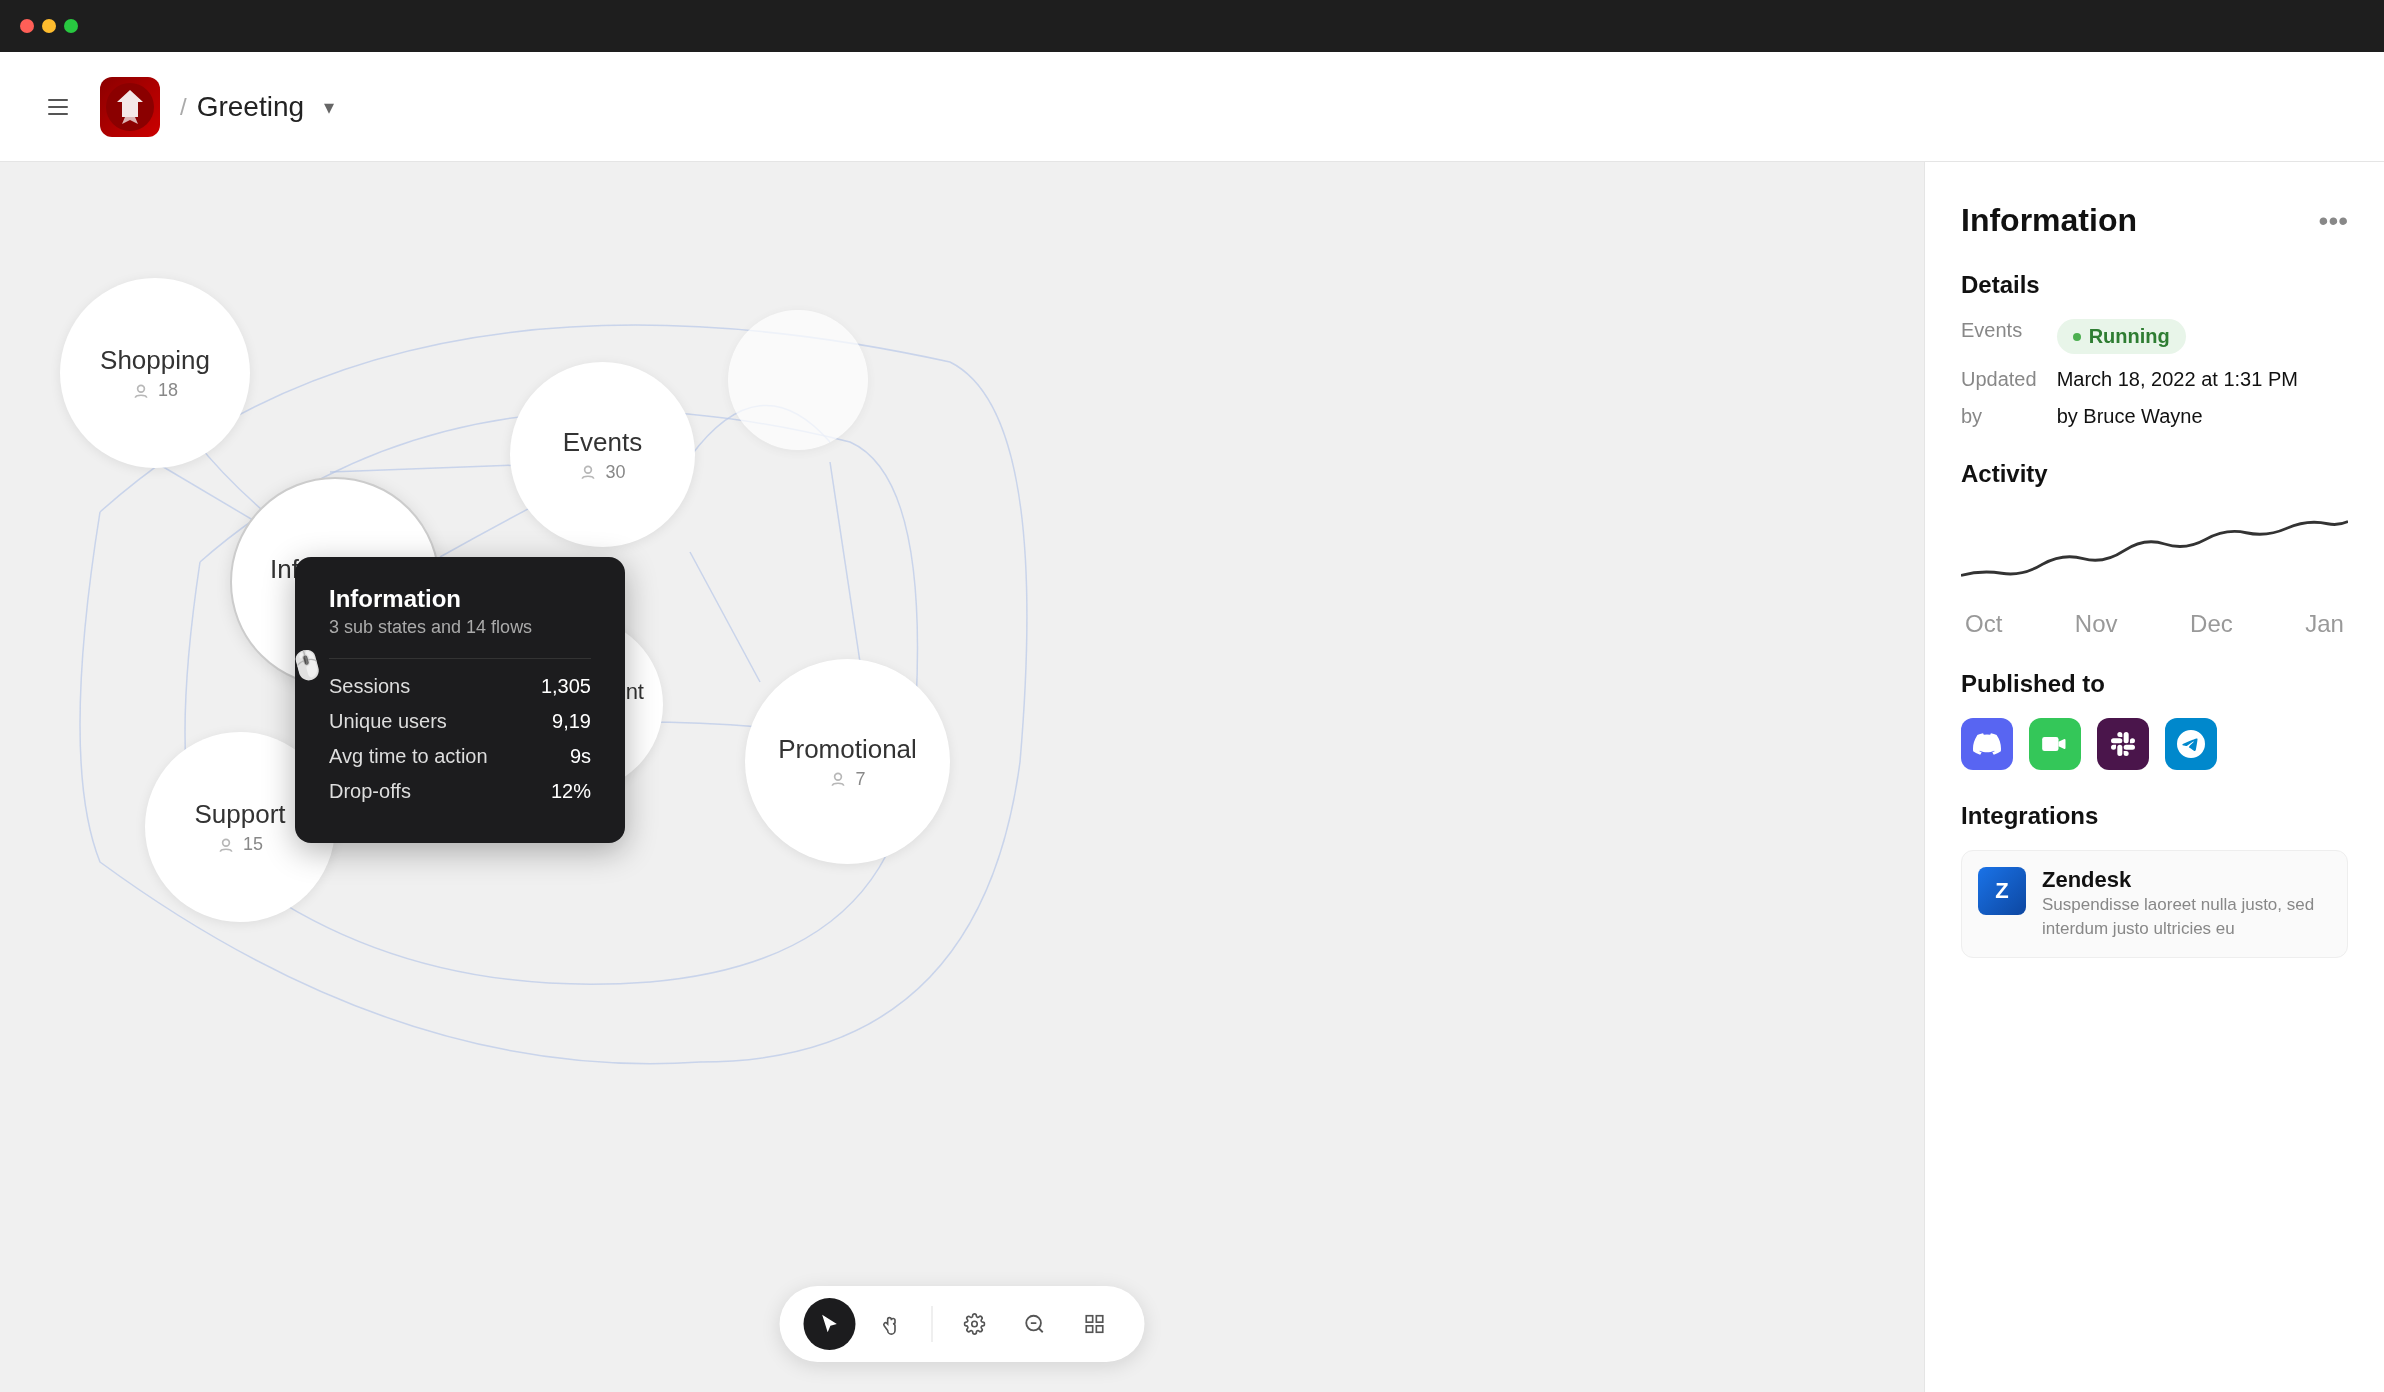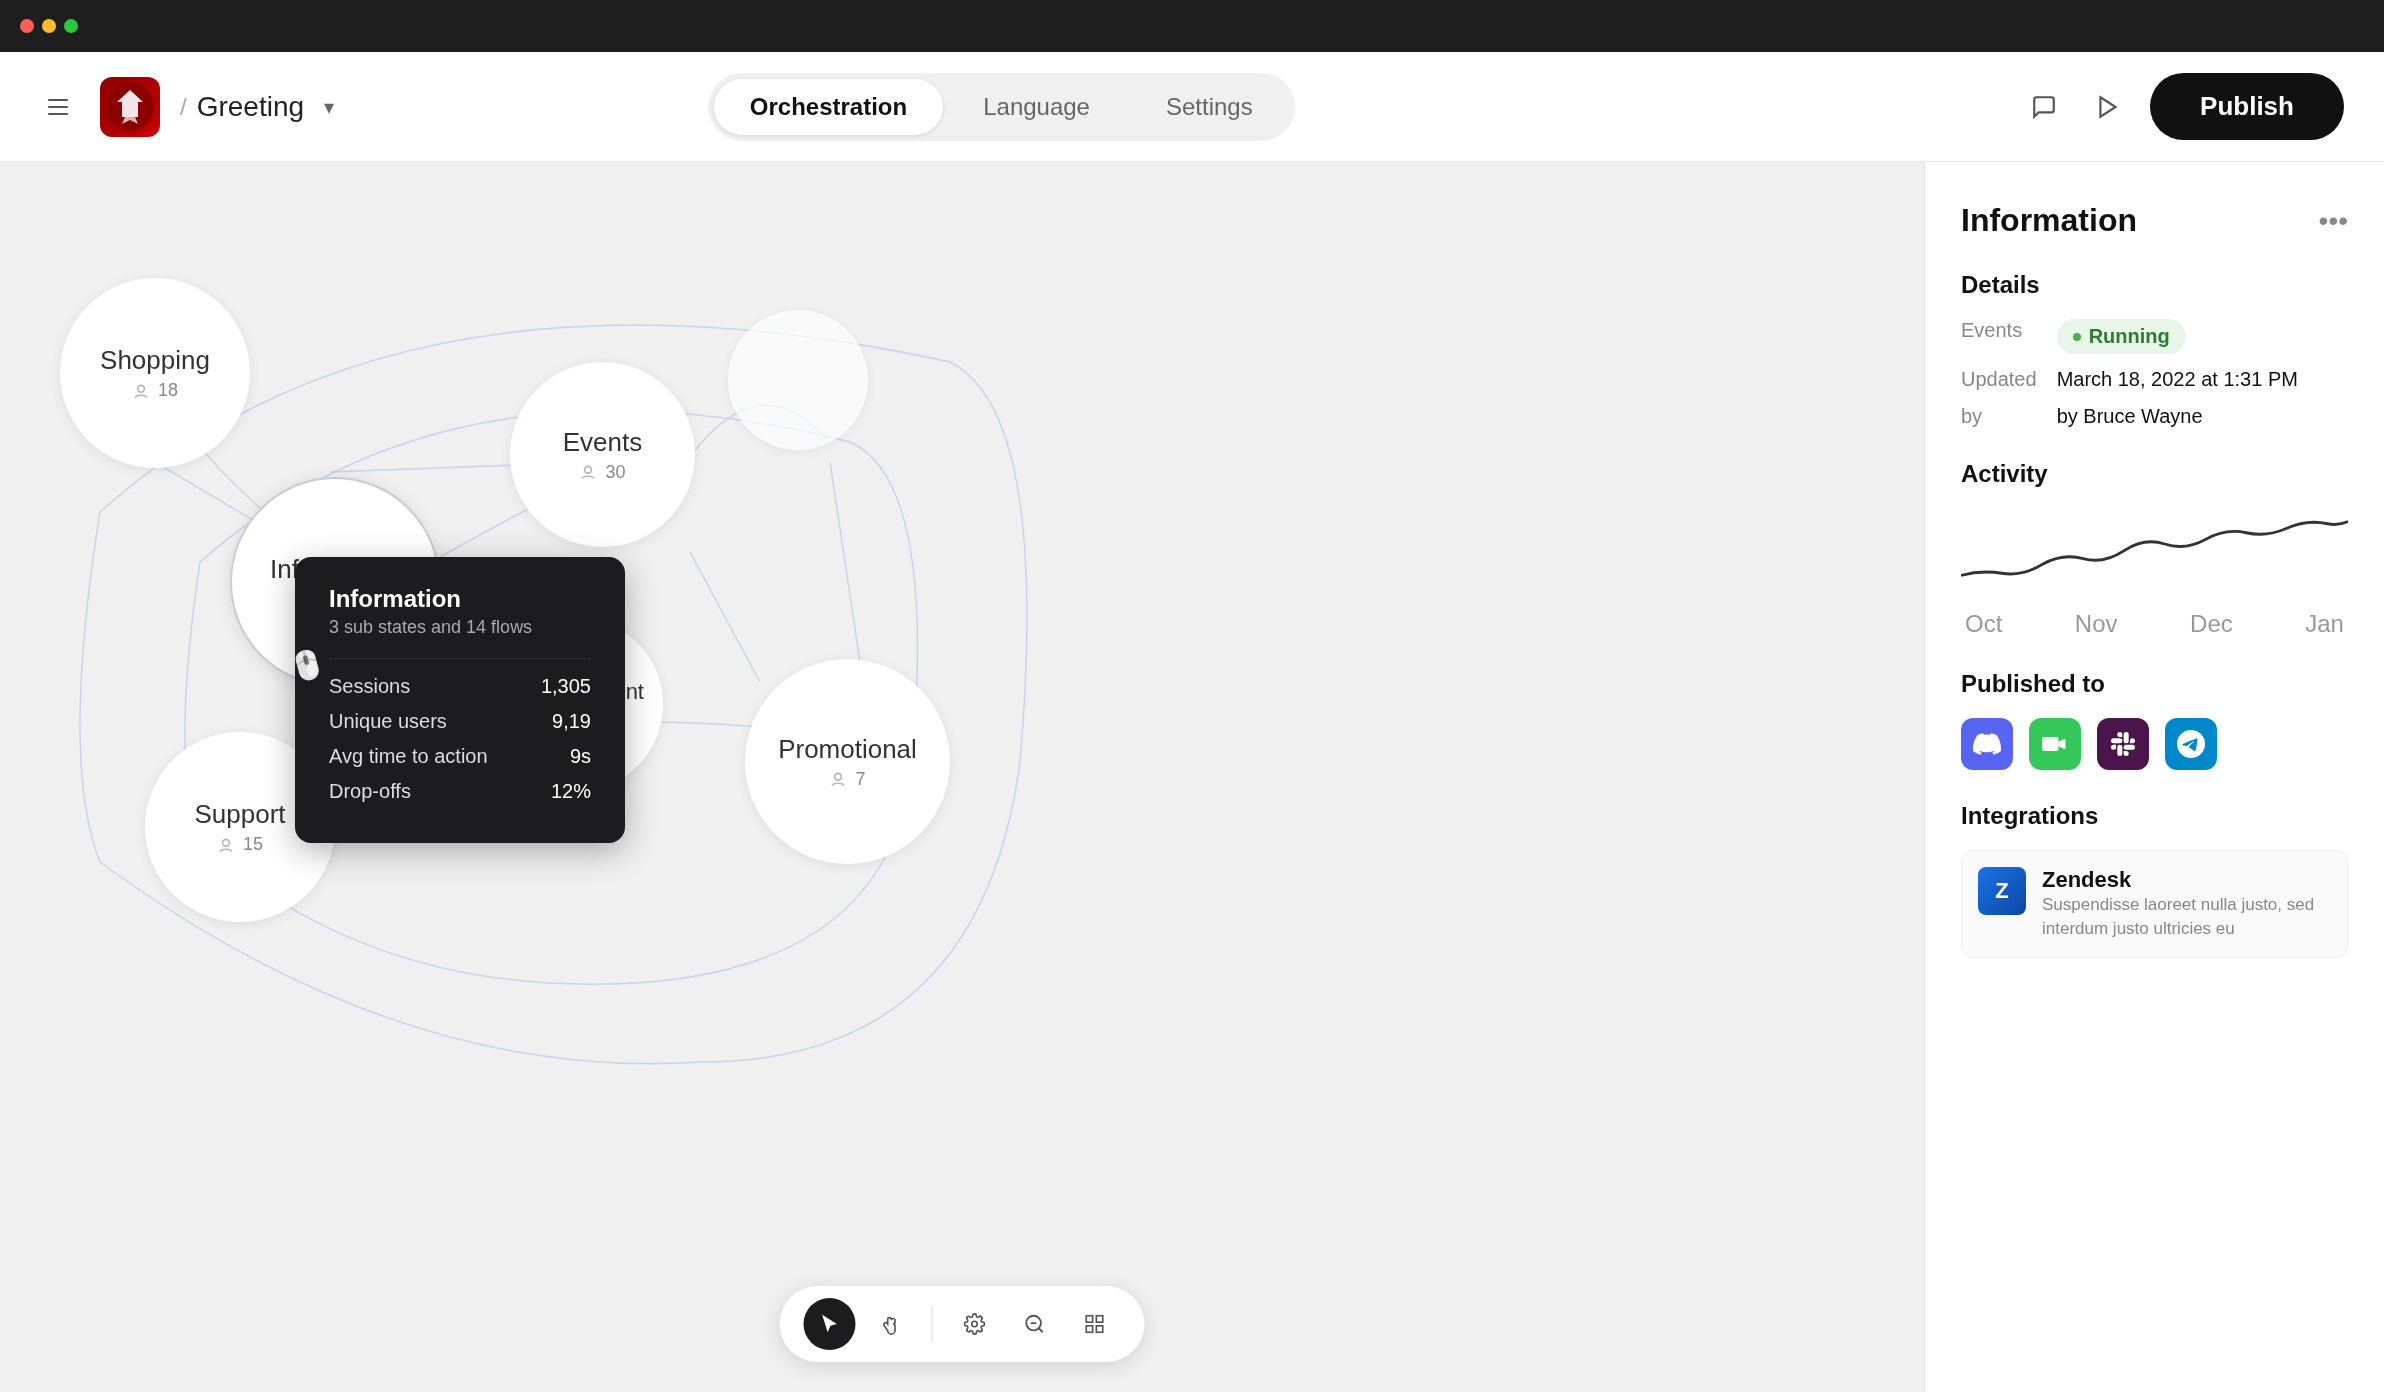--- a/index.html
+++ b/index.html
@@ -307,39 +307,21 @@
     </div>
 
     <div class="breadcrumb">
       <span class="breadcrumb-sep">/</span>
       <div class="breadcrumb-current">
         <span>Greeting</span>
         <span class="chevron-down">▾</span>
       </div>
     </div>
 
-    <div class="nav-tabs">
-      <div class="nav-tab active">Orchestration</div>
-      <div class="nav-tab">Language</div>
-      <div class="nav-tab">Settings</div>
-    </div>
-
-    <div class="header-actions">
-      <div class="icon-btn">
-        <svg width="26" height="26" viewBox="0 0 24 24" fill="none" stroke="#555" stroke-width="2">
-          <path d="M21 15a2 2 0 0 1-2 2H7l-4 4V5a2 2 0 0 1 2-2h14a2 2 0 0 1 2 2z"></path>
-        </svg>
-      </div>
-      <div class="icon-btn">
-        <svg width="26" height="26" viewBox="0 0 24 24" fill="none" stroke="#555" stroke-width="2">
-          <polygon points="5 3 19 12 5 21 5 3"></polygon>
-        </svg>
-      </div>
-      <button class="publish-btn">Publish</button>
-    </div>
+
   </div>
 
   <div class="main">
 
     <div class="canvas">
 
       <svg class="canvas-svg">
 
         <defs>
           <style>

